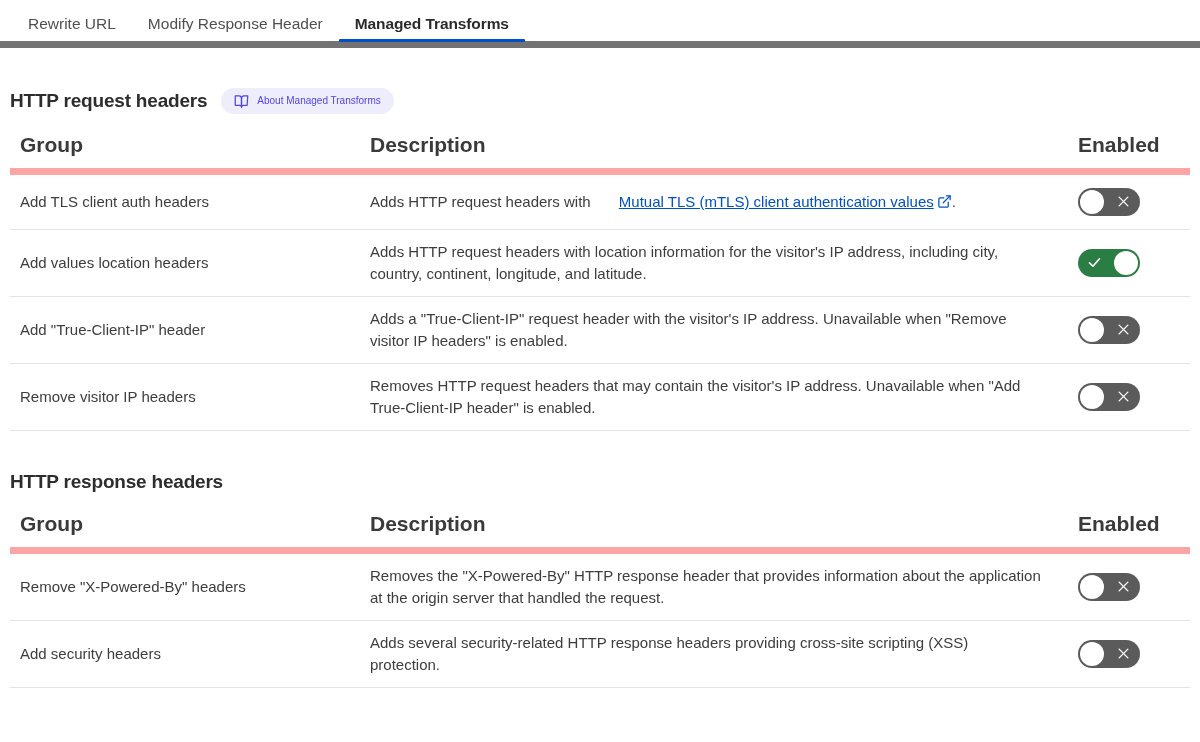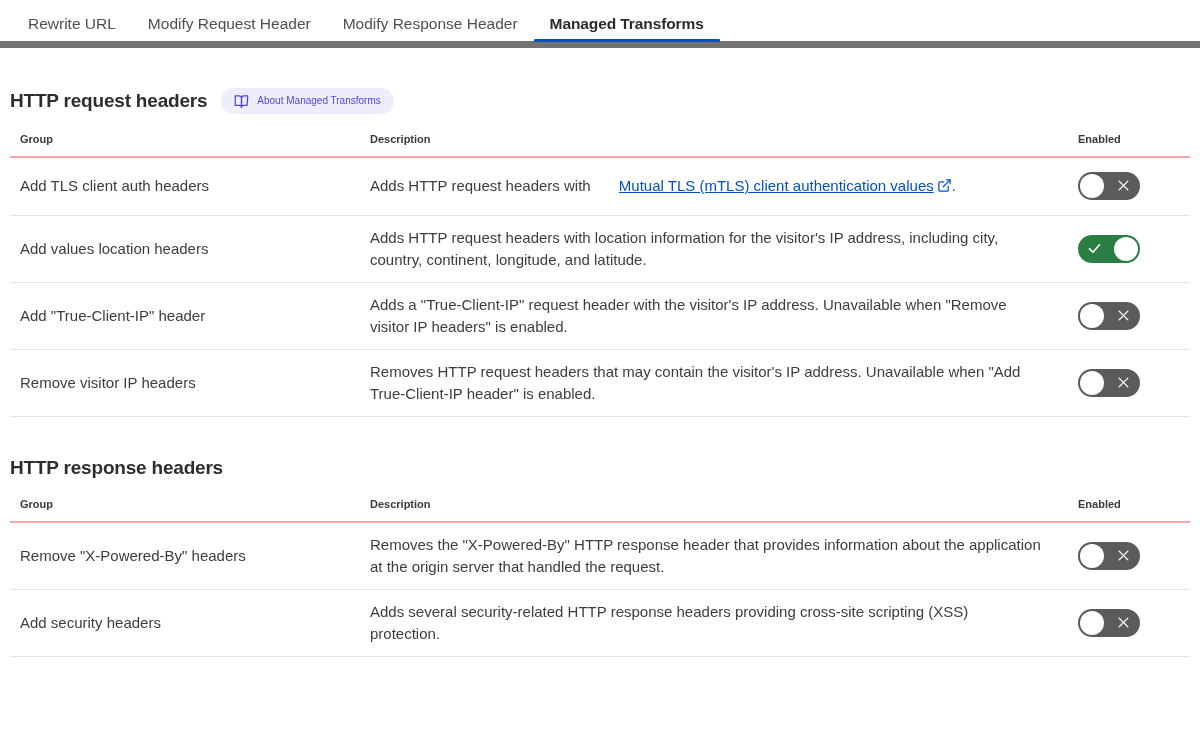--- a/index.html
+++ b/index.html
@@ -47,22 +47,22 @@
     font-size: 10px; text-decoration: none; cursor: pointer;
     line-height: 16px;
   }
   .badge svg { display: block; }
 
   
   table { width: 100%; border-collapse: collapse; table-layout: fixed; }
   col.c-group { width: 360px; }
   col.c-enabled { width: 112px; }
   th {
-    text-align: left; font-size: 11px; font-weight: bold; color: #3a3a3a;
-    padding: 10px 24px 11px 0; border-bottom: 2px solid #fca5a5;
+    text-align: left; font-size: 21px; font-weight: bold; color: #3a3a3a;
+    padding: 10px 24px 11px 0; border-bottom: 7px solid #fca5a5;
   }
   th.group-h, td.group-cell { padding-left: 10px; }
   td {
     font-size: 15px; line-height: 22px; color: #3d3d3d;
     padding: 11px 24px 11px 0;
     border-bottom: 1px solid #e4e4e4;
     height: 58px; box-sizing: border-box; vertical-align: middle;
   }
   td.desc-cell { padding-right: 36px; }
   td.toggle-cell { padding-right: 0; }
@@ -86,21 +86,20 @@
   .toggle.off .state-icon { right: 9px; }
   .toggle.on { background: #2a7e43; }
   .toggle.on .knob { right: 2px; }
   .toggle.on .state-icon { left: 9px; }
 </style>
 </head>
 <body>
 
 <nav class="tabbar">
   <div class="tab">Rewrite URL</div>
-  <div class="tab">Modify Request Header</div>
   <div class="tab">Modify Response Header</div>
   <div class="tab active">Managed Transforms</div>
 </nav>
 
 <main class="content">
 
   <section>
     <div class="section-head">
       <h1 class="section-title">HTTP request headers</h1>
       <a class="badge">

